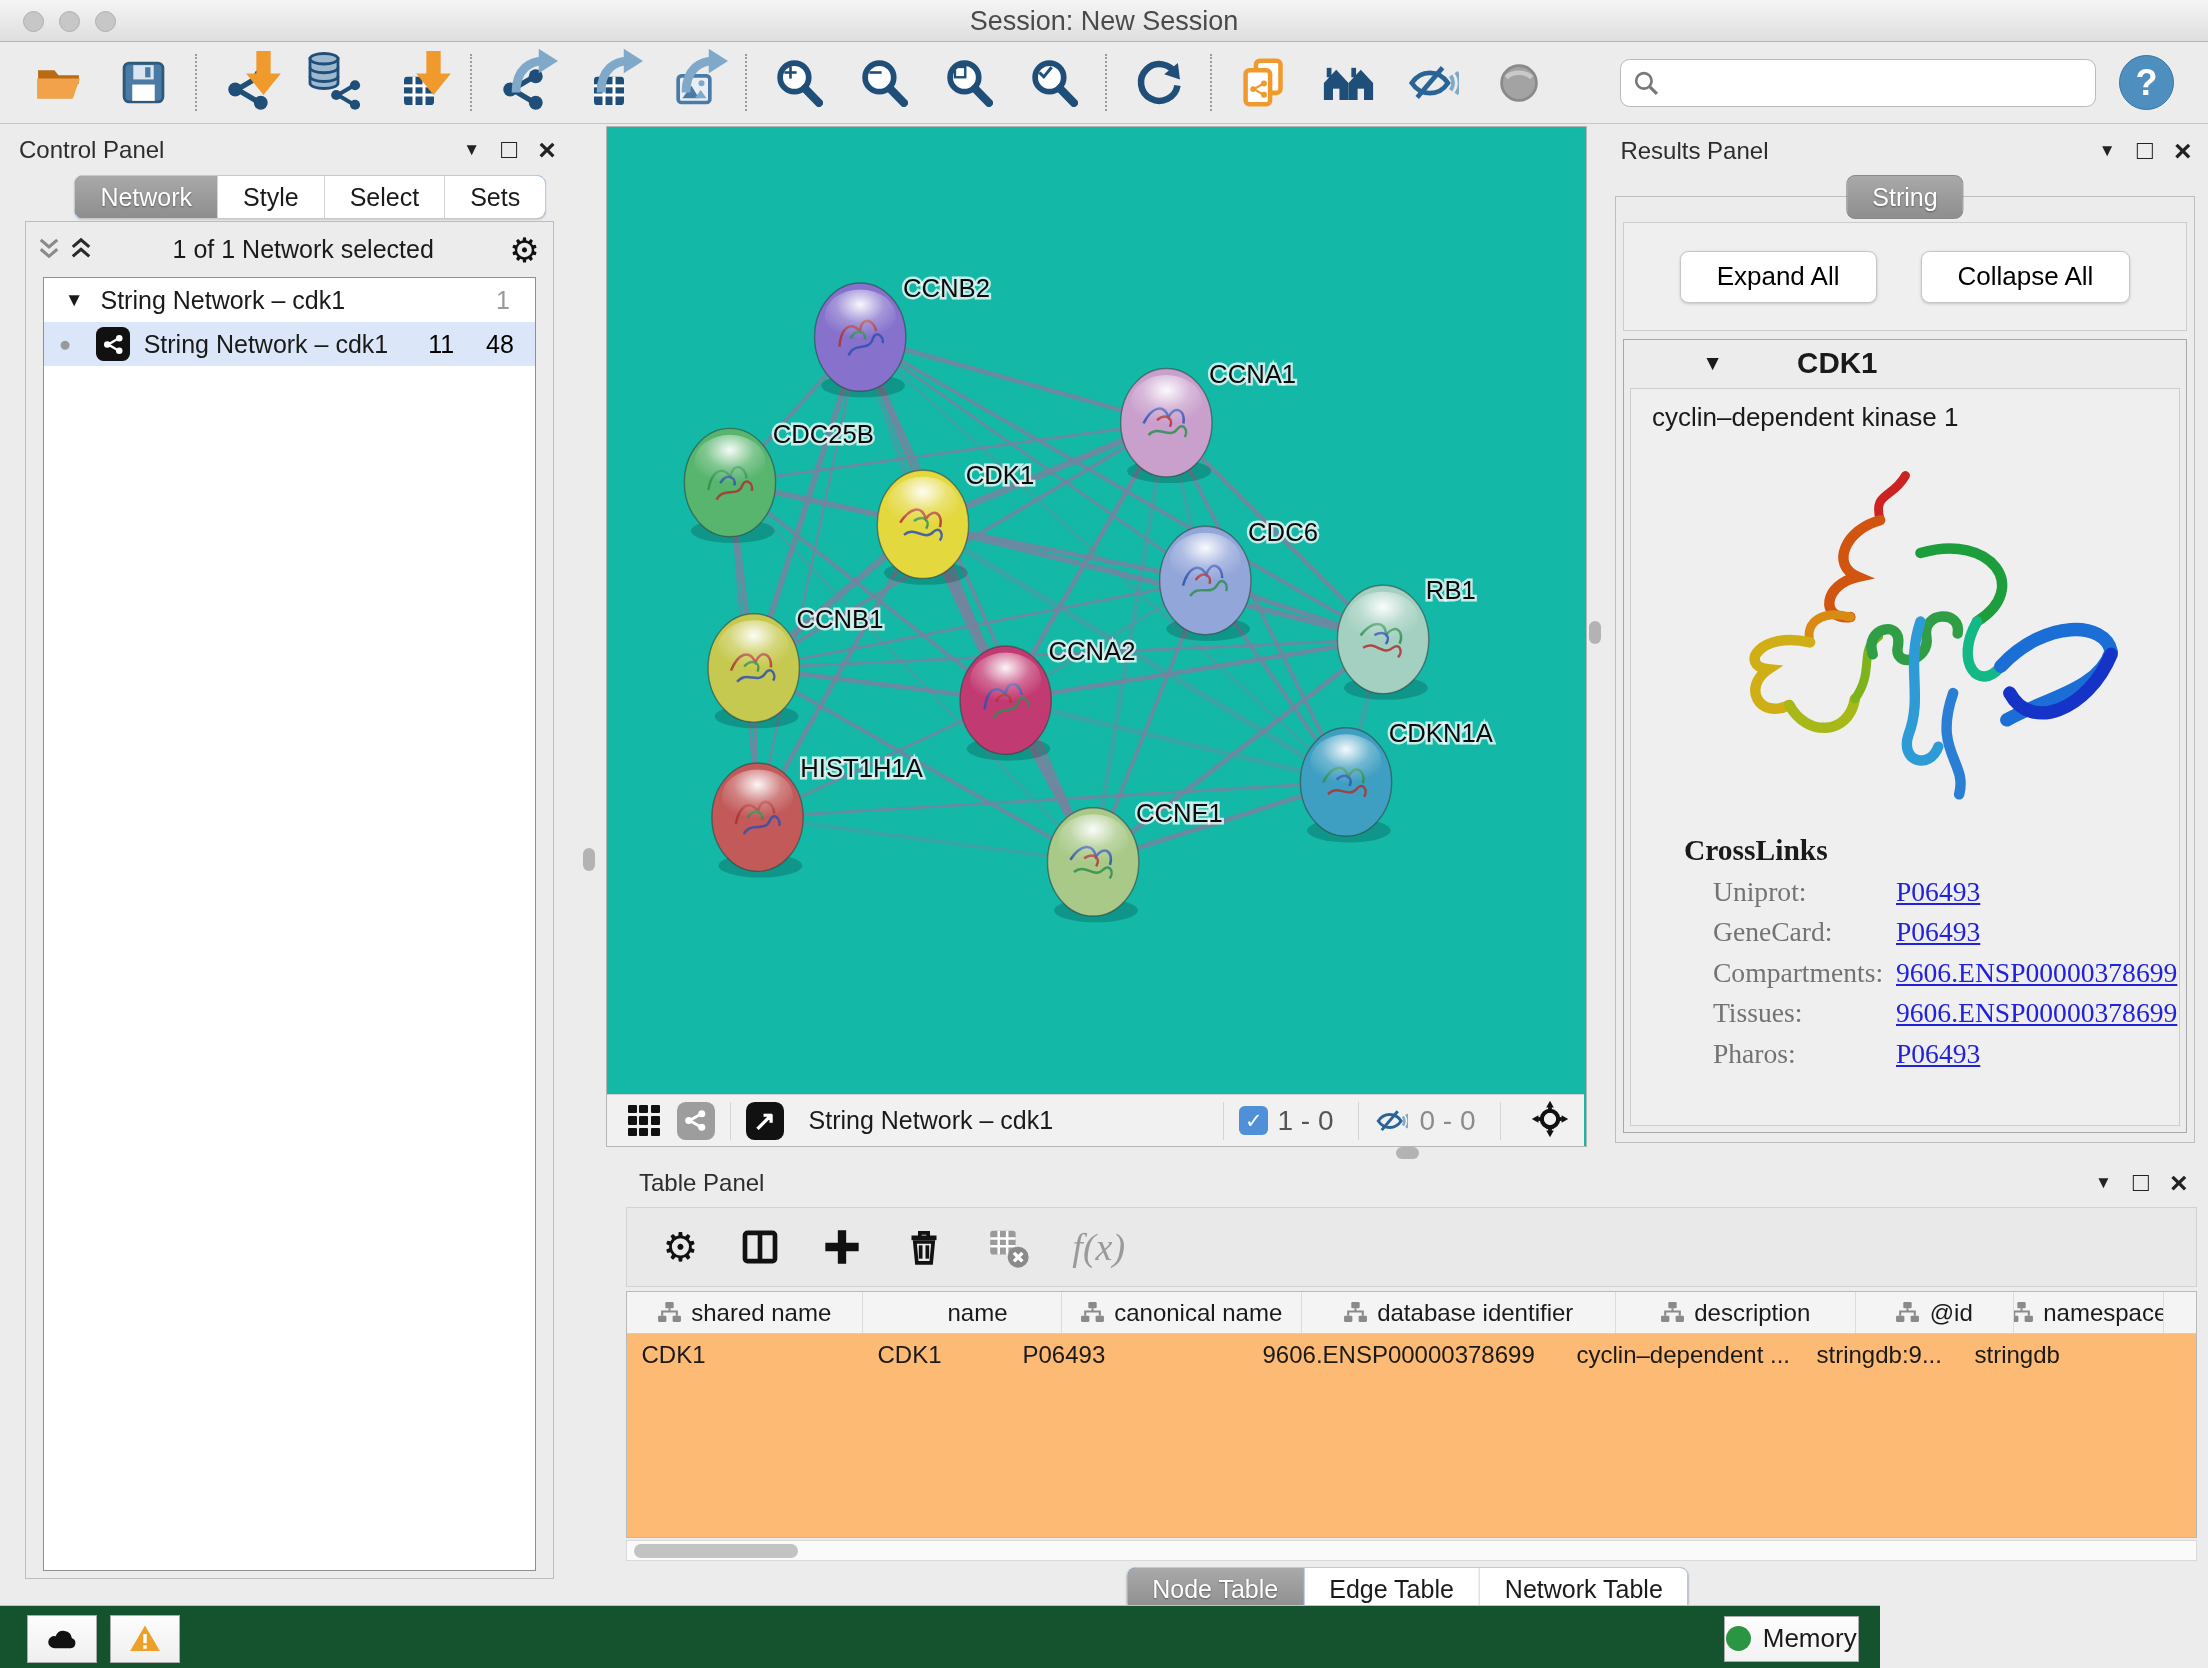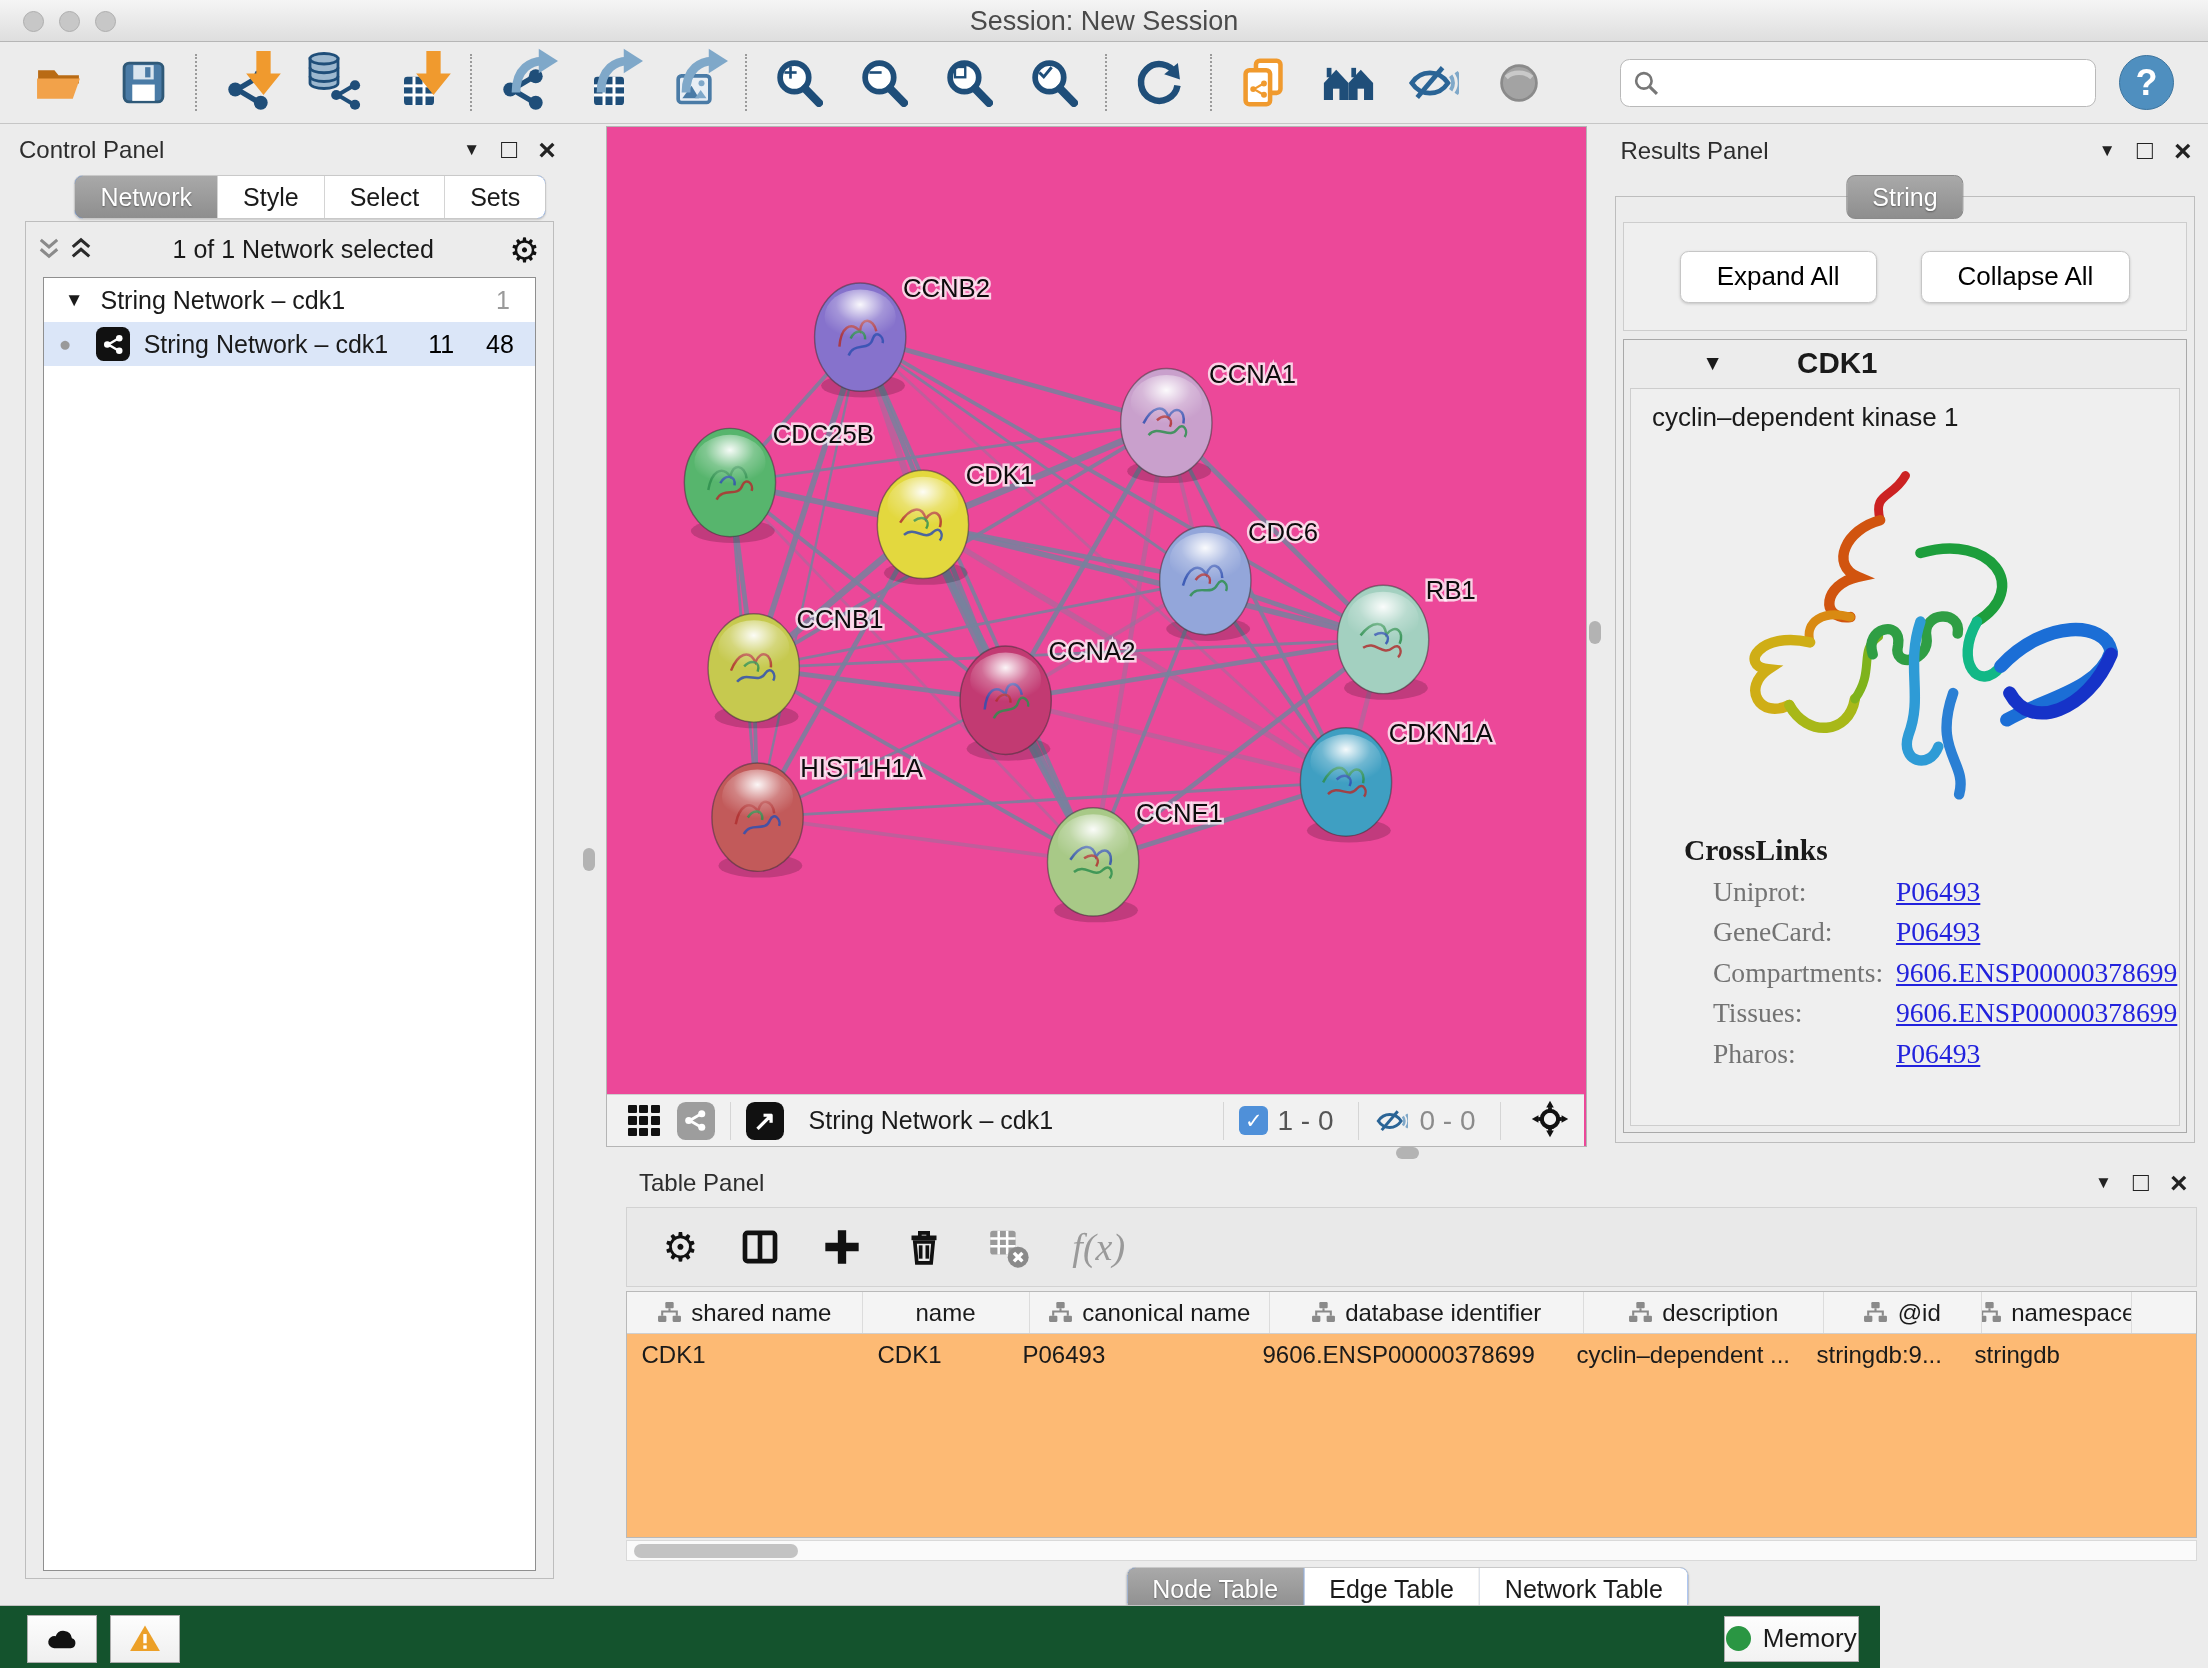--- a/index.html
+++ b/index.html
@@ -58,21 +58,21 @@
   .cp-row .tri { font-size:19px; margin:0 17px 0 21px; }
   .cp-row .count { margin-left:auto; color:#9a9a9a; margin-right:25px; }
   .cp-row.sel { background:#dbe6f8; }
   .cp-row .dot { color:#9a9a9a; font-size:21px; margin:0 25px 0 15px; }
   .share-badge { width:34px; height:34px; border-radius:7.6px; background:#111; display:flex; align-items:center; justify-content:center; margin-right:13.3px; }
   .share-badge svg { width:23px; height:23px; color:#fff; }
   .cp-row .nums { margin-left:auto; color:#000000; display:flex; gap:32px; margin-right:21px; }
 
   
   #net-panel { position:absolute; left:606px; top:126px; width:981px; height:1021px;
-    background:#ec4899; border:1.9px solid #b5b5b5; }
+    background:#14b8a6; border:1.9px solid #b5b5b5; }
   #net-footer { position:absolute; left:0; bottom:0; width:977px; height:52px; background:#f1f1f1;
     border-top:1.9px solid #cfcfcf; display:flex; align-items:center; }
   .nf-icon { width:36px; height:36px; display:flex; align-items:center; justify-content:center; }
   .nf-sep { width:0; border-left:1.9px solid #d5d5d5; height:38px; margin:0 15px; }
   #nf-grid { display:grid; grid-template-columns:repeat(3,8.6px); grid-template-rows:repeat(3,8.6px); gap:2.9px; margin-left:21px; }
   #nf-grid i { background:#111; border-radius:1px; }
   .nf-badge { width:38px; height:38px; border-radius:8.6px; display:flex; align-items:center; justify-content:center; }
   .nf-badge.gray { background:#9d9d9d; margin-left:17px; }
   .nf-badge.black { background:#111; color:#fff; font-size:27px; font-weight:bold; }
   .nf-badge svg { width:25px; height:25px; color:#fff; }
@@ -824,21 +824,21 @@
     <span id="tp-fx">f(x)</span>
   </div>
   <div id="tp-table">
     <div id="tp-cols">
         <div class="tp-col" style="width: 236px;">
           <svg viewBox="0 0 26 26" width="25" height="25">
             <use href="#i-tree"></use>
           </svg>
           <span>shared name</span>
         </div>
-        <div class="tp-col" style="width: 167px;">
+        <div class="tp-col" style="width: 167px; margin-left: 32px;">
           <span>name</span>
         </div>
         <div class="tp-col" style="width: 240px;">
           <svg viewBox="0 0 26 26" width="25" height="25">
             <use href="#i-tree"></use>
           </svg>
           <span>canonical name</span>
         </div>
         <div class="tp-col" style="width: 314px;">
           <svg viewBox="0 0 26 26" width="25" height="25">

